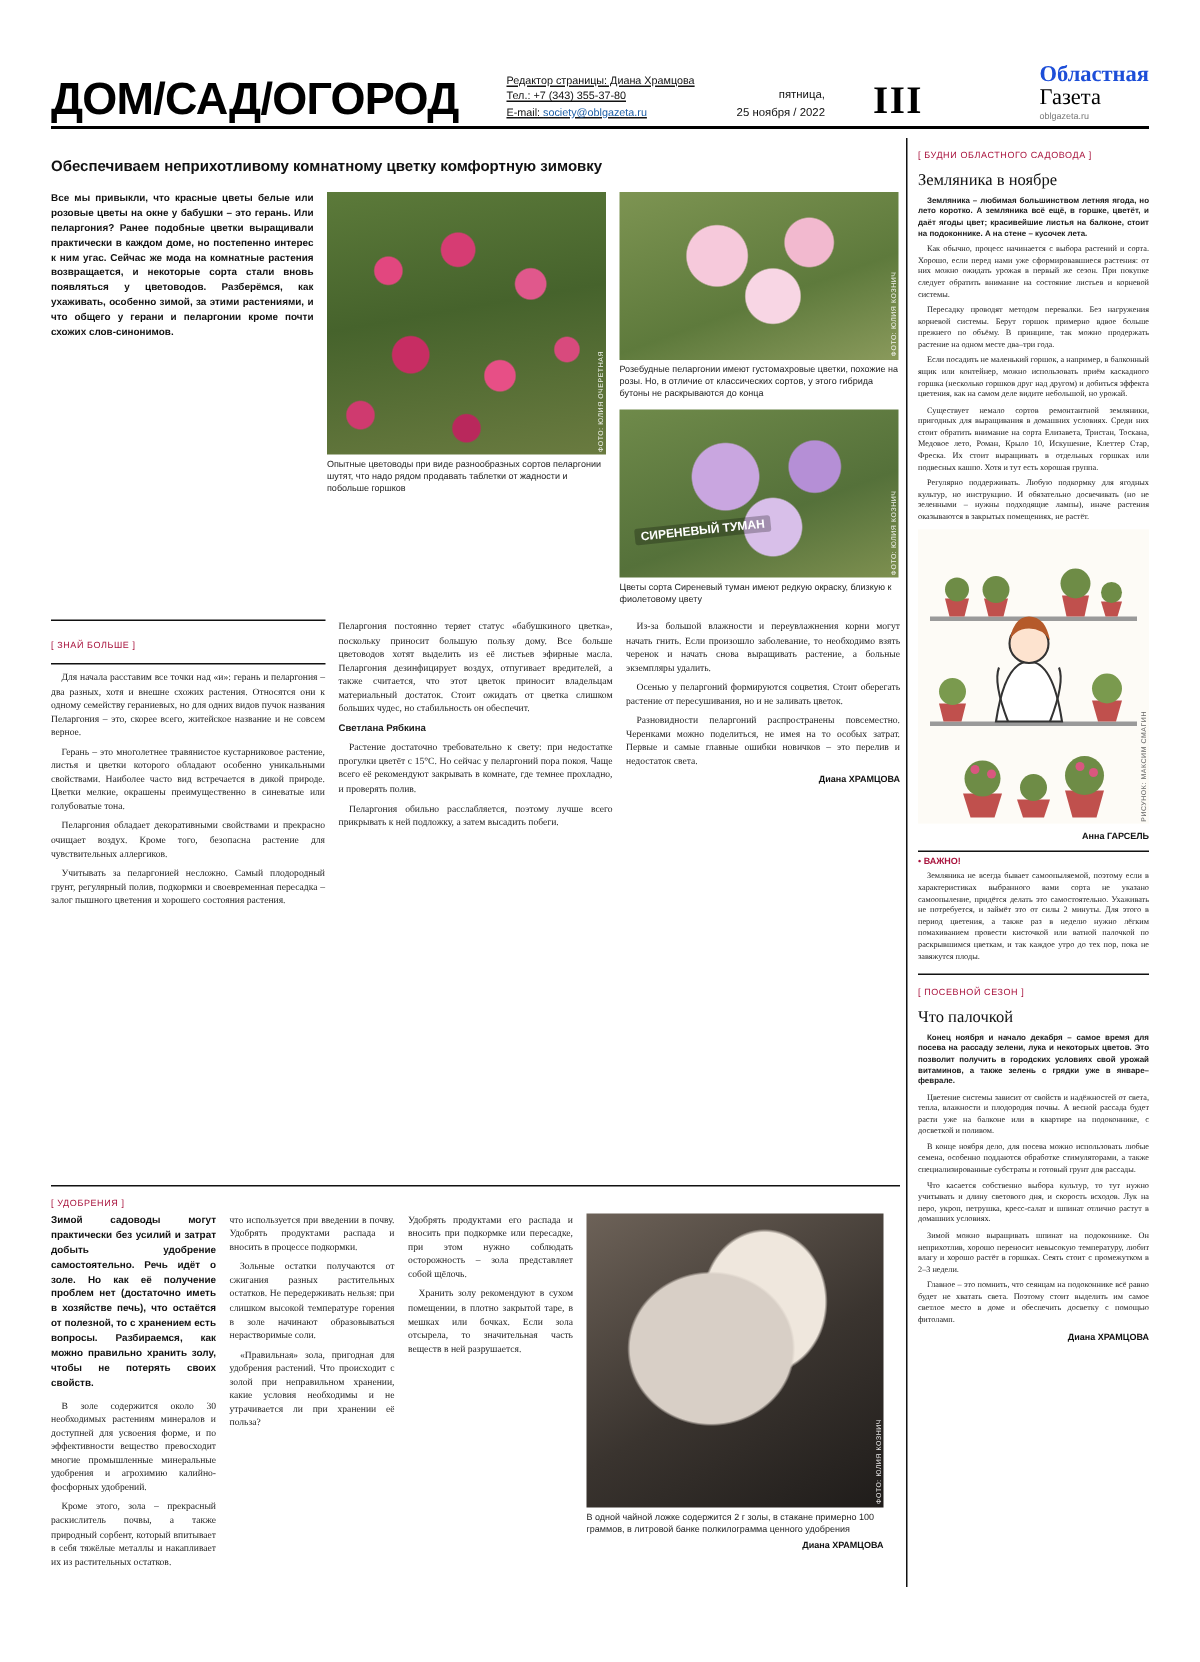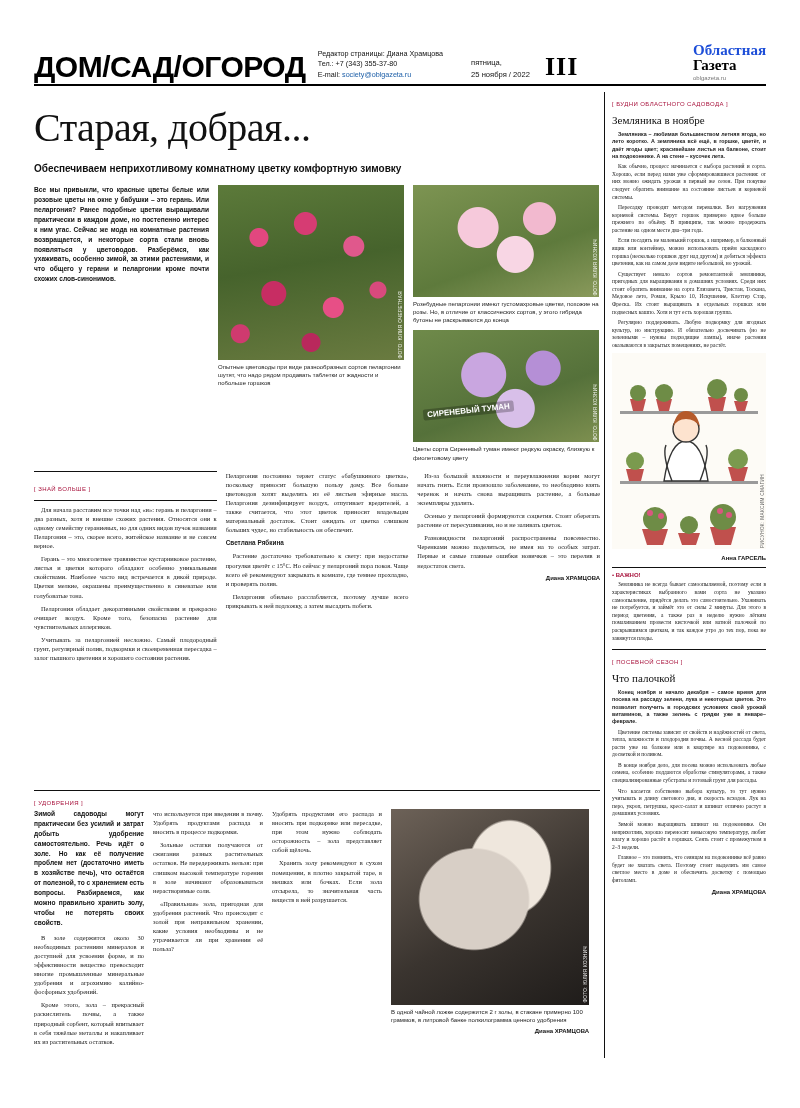--- a/index.html
+++ b/index.html
@@ -20,38 +20,38 @@
     position:absolute;left:34px;top:40px;width:732px;height:42px;
     display:flex;align-items:flex-end;
   }
   .mast-title{
     font-family:"Liberation Sans", sans-serif;
     font-weight:bold;font-size:30px;letter-spacing:-0.5px;
     color:#000;line-height:1;
     white-space:nowrap;
   }
   .mast-editor{
-    margin-left:12px;font-family:"Liberation Sans", sans-serif;
-    font-size:7.2px;line-height:1.45;color:#111;padding-bottom:2px;
+    margin-left:32px;font-family:"Liberation Sans", sans-serif;
+    font-size:7.2px;line-height:1.45;color:#111;padding-bottom:2px;text-decoration:underline;
   }
   .mast-editor .mail{color:#1d5fa8;}
   .mast-date{
     margin-left:28px;font-family:"Liberation Sans", sans-serif;
-    font-size:7.6px;line-height:1.5;color:#111;text-align:left;padding-bottom:2px;
+    font-size:7.6px;line-height:1.5;color:#111;text-align:right;padding-bottom:2px;
   }
   .mast-page{
-    margin-left:15px;font-family:"Liberation Serif", serif;
+    margin-left:32px;font-family:"Liberation Serif", serif;
     font-size:26px;font-weight:bold;letter-spacing:1px;color:#000;
     padding-bottom:0px;
   }
   .mast-brand{
     margin-left:auto;text-align:left;padding-bottom:1px;
   }
   .mast-brand .b1{font-family:"Liberation Serif", serif;font-weight:bold;font-size:15px;line-height:1.05;color:#1d4ed8;}
-  .mast-brand .b2{font-family:"Liberation Serif", serif;font-weight:bold;font-size:15px;line-height:1.05;color:#000;}
+  .mast-brand .b2{font-family:"Liberation Serif", serif;font-weight:normal;font-size:15px;line-height:1.05;color:#000;}
   .mast-brand .site{font-family:"Liberation Sans", sans-serif;font-size:6px;color:#777;margin-top:1px;}
   .rule-thick{
     position:absolute;left:34px;top:84px;width:732px;height:2px;background:#000;
   }
   
   .main{
     position:absolute;left:34px;top:92px;width:566px;
   }
   .head-main{
     font-family:"Liberation Serif", serif;
@@ -150,21 +150,20 @@
       <div class="b1">Областная</div>
       <div class="b2">Газета</div>
       <div class="site">oblgazeta.ru</div>
     </div>
   </div>
   <div class="rule-thick"></div>
   <div class="vsep"></div>
 
   <div class="main">
     <div class="head-main">
-      <div>Старая, добрая...</div>
     </div>
     <div class="subhead-main">Обеспечиваем неприхотливому комнатному цветку комфортную зимовку</div>
 
     <div style="display:flex;gap:9px;margin-top:11px;">
       <div style="width:175px;">
         <div class="lead">Все мы привыкли, что красные цветы белые или розовые цветы на окне у бабушки – это герань. Или пеларгония? Ранее подобные цветки выращивали практически в каждом доме, но постепенно интерес к ним угас. Сейчас же мода на комнатные растения возвращается, и некоторые сорта стали вновь появляться у цветоводов. Разберёмся, как ухаживать, особенно зимой, за этими растениями, и что общего у герани и пеларгонии кроме почти схожих слов-синонимов.</div>
       </div>
       <div style="width:186px;">
         <div class="photo" style="height:175px;background:
                radial-gradient(circle at 22% 30%, #e2477f 0 9px, transparent 10px),

